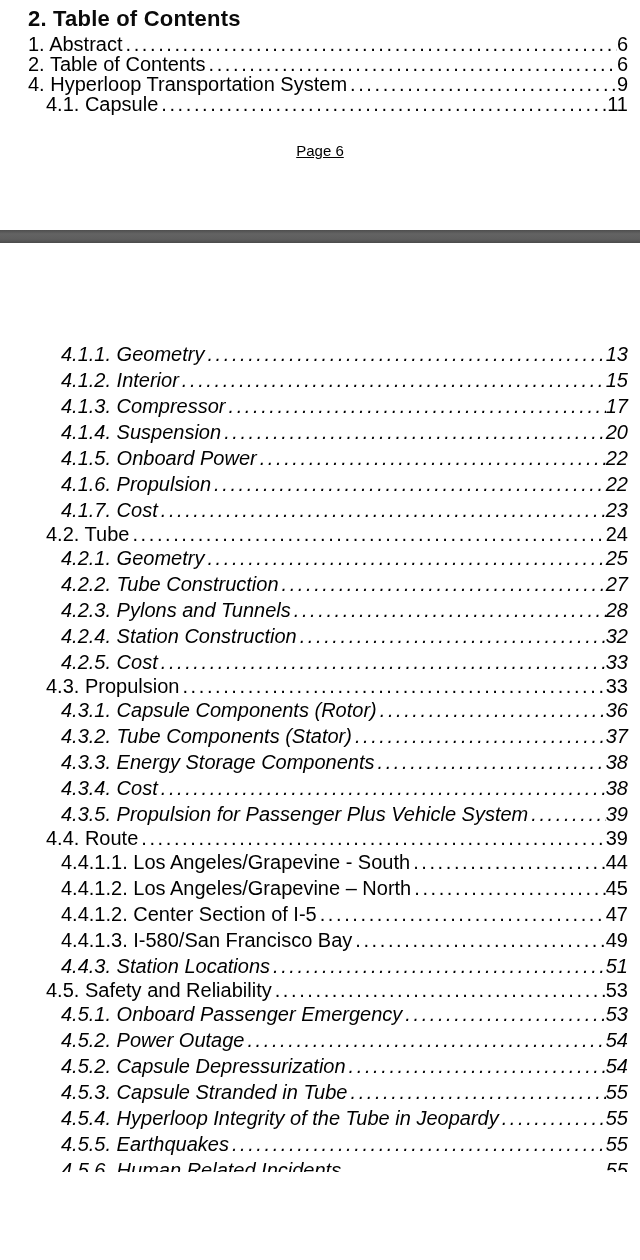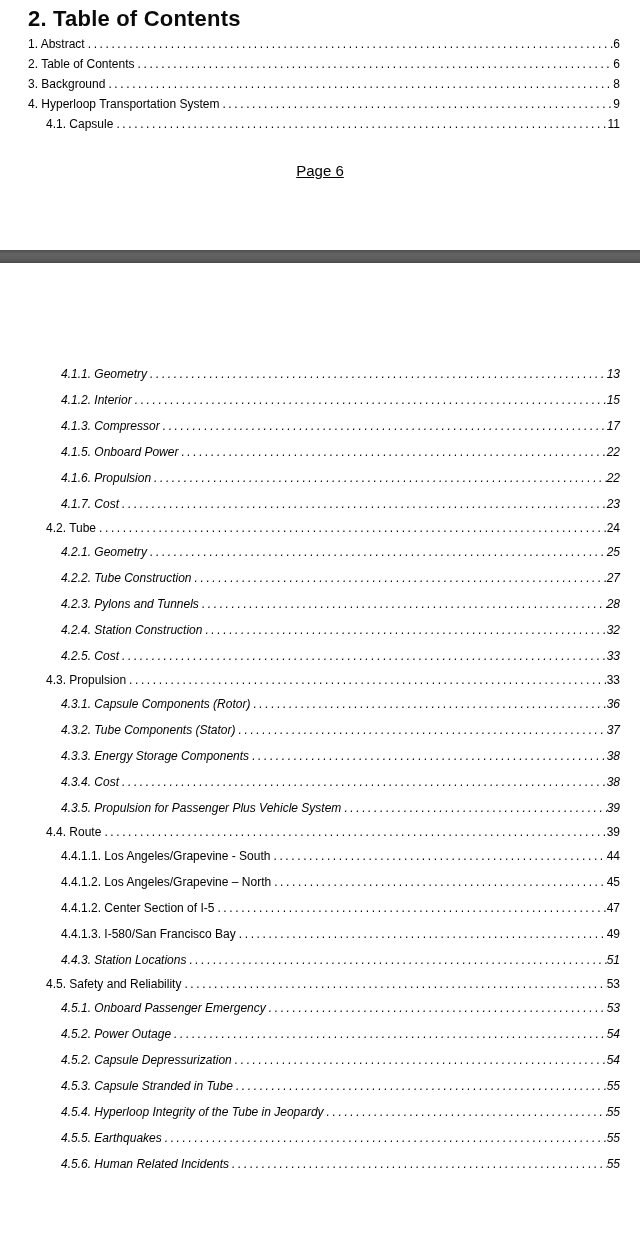--- a/index.html
+++ b/index.html
@@ -10,21 +10,21 @@
     color:#000;
   }
   .canvas { position:relative; width:640px; height:1172px; overflow:hidden; background:#fff; }
 
   .toc-heading {
     margin:6px 12px 2px 28px;
     font-size:22px; line-height:26px; font-weight:700;
     color:#0a0a0a; letter-spacing:0.2px;
   }
 
-  .row { display:flex; align-items:baseline; padding-right:20px; font-size:12px; }
+  .row { display:flex; align-items:baseline; padding-right:12px; font-size:20px; }
   .row .label { white-space:nowrap; flex:0 0 auto; }
   .row .dots {
     flex:1 1 auto; overflow:hidden; white-space:nowrap;
     letter-spacing:2.6px; padding:0 1px 0 3px; min-width:8px;
   }
   .row .dots::after {
     content:"........................................................................................................................................................................";
   }
   .row .pg { flex:0 0 auto; white-space:nowrap; }
 
@@ -70,25 +70,20 @@
           <span class="label">1. Abstract</span>
           <span class="dots"></span>
           <span class="pg">6</span>
         </div>
       <div class="row h20 l1">
           <span class="label">2. Table of Contents</span>
           <span class="dots"></span>
           <span class="pg">6</span>
         </div>
       <div class="row h20 l1">
-          <span class="label">3. Background</span>
-          <span class="dots"></span>
-          <span class="pg">8</span>
-        </div>
-      <div class="row h20 l1">
           <span class="label">4. Hyperloop Transportation System</span>
           <span class="dots"></span>
           <span class="pg">9</span>
         </div>
       <div class="row h20 l2">
           <span class="label">4.1. Capsule</span>
           <span class="dots"></span>
           <span class="pg">11</span>
         </div>
     </div>
@@ -106,20 +101,25 @@
         </div>
       <div class="row h26 l3">
           <span class="label">4.1.2. Interior</span>
           <span class="dots"></span>
           <span class="pg">15</span>
         </div>
       <div class="row h26 l3">
           <span class="label">4.1.3. Compressor</span>
           <span class="dots"></span>
           <span class="pg">17</span>
+        </div>
+      <div class="row h26 l3">
+          <span class="label">4.1.4. Suspension</span>
+          <span class="dots"></span>
+          <span class="pg">20</span>
         </div>
       <div class="row h26 l3">
           <span class="label">4.1.5. Onboard Power</span>
           <span class="dots"></span>
           <span class="pg">22</span>
         </div>
       <div class="row h26 l3">
           <span class="label">4.1.6. Propulsion</span>
           <span class="dots"></span>
           <span class="pg">22</span>

